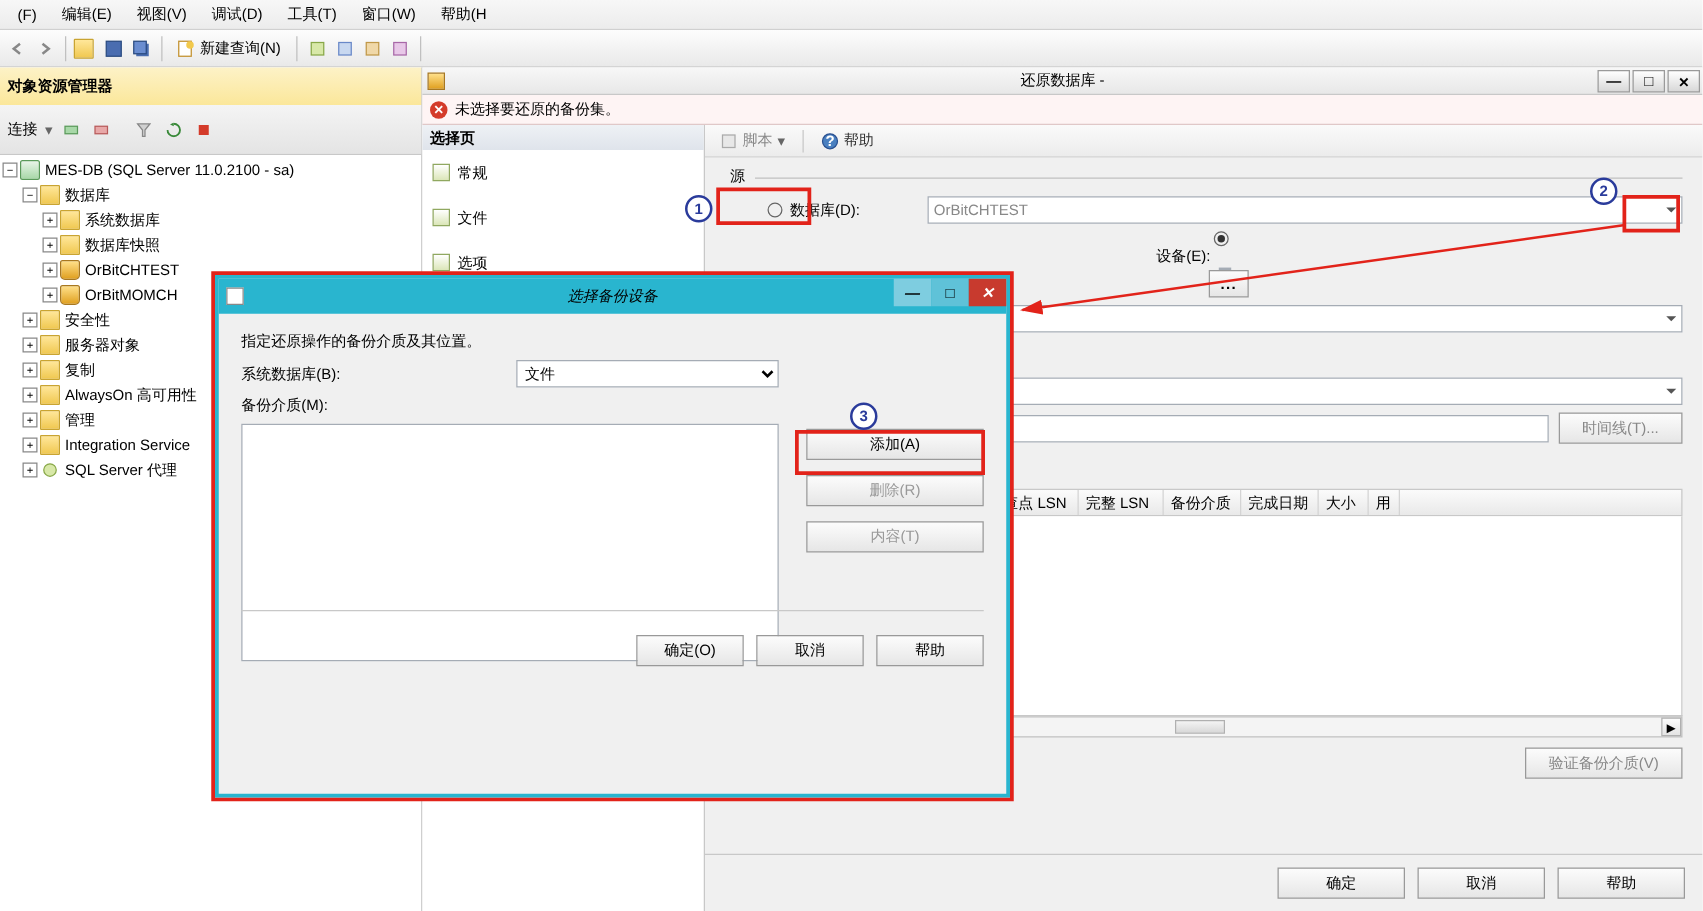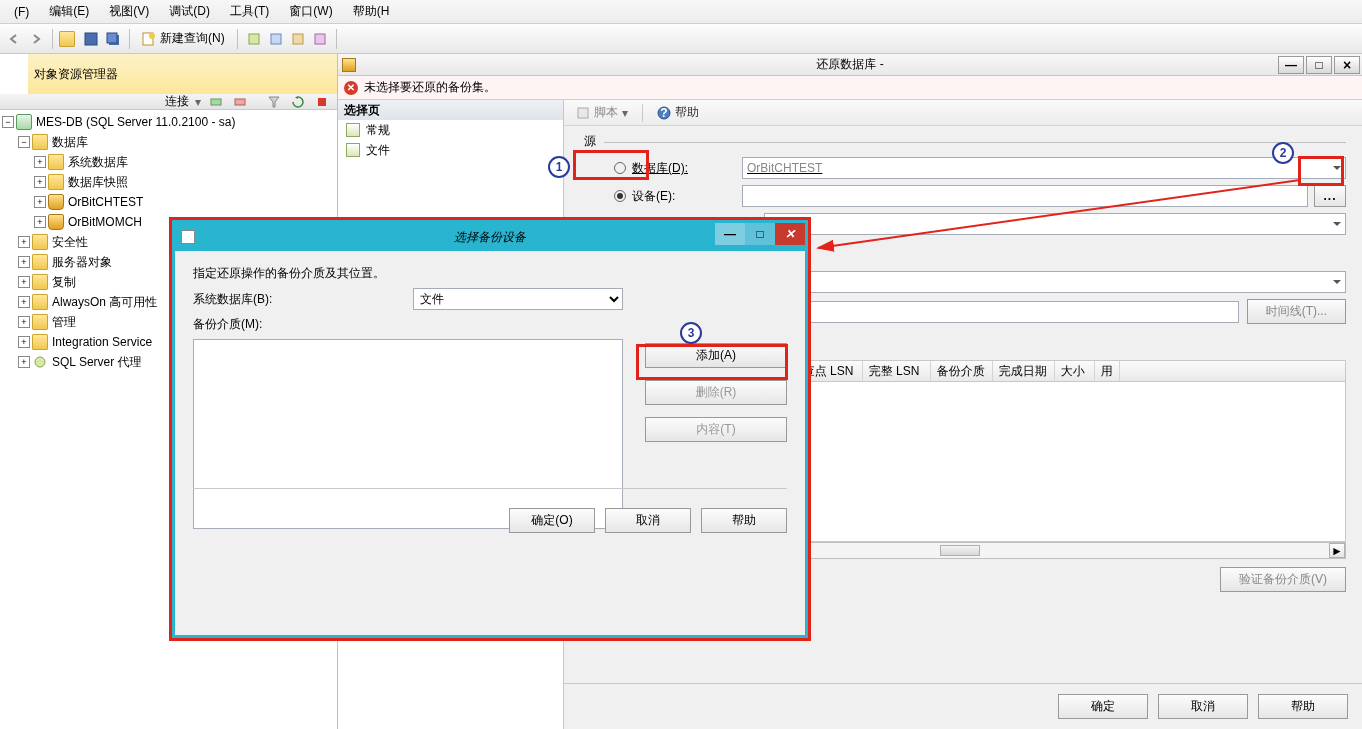--- a/index.html
+++ b/index.html
@@ -13,62 +13,62 @@
 .toolbar { height: 30px; background:linear-gradient(#fdfdfd,#e9e9e9); border-bottom:1px solid #c8c8c8; display:flex; align-items:center; padding:0 4px; gap:2px; }
 .tb-sep { width:1px; height:20px; background:#c0c0c0; margin:0 4px; }
 .tb-btn { width:20px; height:20px; display:flex; align-items:center; justify-content:center; cursor:pointer; }
 .tb-newquery { display:flex; align-items:center; height:22px; padding:0 6px; cursor:pointer; gap:4px;}
 
 
 .main { display:flex; height: calc(100% - 54px); }
 
 
 .left-panel { width: 338px; border-right:1px solid #c0c0c0; display:flex; flex-direction:column; background:#fff; }
-.oe-title { background:linear-gradient(#fdf2c7,#fbe79a); height:40px; display:flex; align-items:center; padding:0 6px; font-weight:normal;margin-left:28px; }
-.oe-conn { background:linear-gradient(#f4f4f4,#e4e4e4); height:16px; display:flex; align-items:center; padding:0 6px; gap:6px; border-bottom:1px solid #c8c8c8;justify-content:flex-end;}
+.oe-title { background:linear-gradient(#fdf2c7,#fbe79a); height:30px; display:flex; align-items:center; padding:0 6px; font-weight:bold; }
+.oe-conn { background:linear-gradient(#f4f4f4,#e4e4e4); height:40px; display:flex; align-items:center; padding:0 6px; gap:6px; border-bottom:1px solid #c8c8c8;}
 .oe-conn .tb-btn{width:18px;height:18px;}
 .tree { flex:1; overflow:auto; padding:2px 0; }
 .tree-row { display:flex; align-items:center; height:20px; white-space:nowrap; cursor:default; }
 .tog { width:12px; height:12px; border:1px solid #888; display:flex; align-items:center; justify-content:center; font-size:9px; margin-right:2px; background:#fff; flex:none;}
 .ico { width:16px; height:16px; margin-right:4px; flex:none; display:inline-flex; align-items:center; justify-content:center;}
 .ico-folder{ background:linear-gradient(#ffe79a,#f0c851); border:1px solid #c9a431; border-radius:1px;}
 .ico-dbcyl{ background:linear-gradient(#ffe08a,#e0a020); border:1px solid #a87820; border-radius:2px 2px 4px 4px;}
 .ico-server{ background:linear-gradient(#e8f4e8,#a8d8a8); border:1px solid #5a9a5a; border-radius:2px;}
 
 
 .right-panel { flex:1; display:flex; flex-direction:column; background:#f0f0f0; position:relative;}
 .right-titlebar { height:22px; background:linear-gradient(#f7f7f7,#e8e8e8); display:flex; align-items:center; justify-content:center; position:relative; border-bottom:1px solid #c8c8c8;}
 .right-title-icon{ position:absolute; left:4px; width:14px;height:14px; background:linear-gradient(#ffe08a,#e0a020); border:1px solid #a87820;}
 .win-ctrls{position:absolute; right:2px; top:2px; display:flex;}
 .win-ctrl{width:26px;height:18px;border:1px solid #9a9a9a;background:linear-gradient(#fff,#d8d8d8);margin-left:2px;display:flex;align-items:center;justify-content:center;font-size:12px;font-weight:bold;cursor:pointer;}
 .right-warn{height:24px;background:#fef4f4;display:flex;align-items:center;padding:0 6px;gap:6px;border-bottom:1px solid #e0c8c8;}
 .warn-ico{width:14px;height:14px;border-radius:50%;background:#d43b2a;color:#fff;display:flex;align-items:center;justify-content:center;font-size:10px;font-weight:bold;}
 .right-body{flex:1;display:flex;}
 .selpage{width:226px;background:#fff;border-right:1px solid #c8c8c8;}
 .selpage-hdr{background:linear-gradient(#eef1f5,#dfe4eb);height:20px;display:flex;align-items:center;padding:0 6px;font-weight:bold;}
-.selpage-item{display:flex;align-items:center;height:20px;padding:2px 8px;gap:6px;cursor:pointer;}
+.selpage-item{display:flex;align-items:center;height:20px;padding:18px 8px;gap:6px;cursor:pointer;}
 .sp-ico{width:14px;height:14px;background:linear-gradient(#fff,#dbe6b8);border:1px solid #90a860;}
 
 .content{flex:1;display:flex;flex-direction:column;background:#f0f0f0;}
 .content-toolbar{height:26px;display:flex;align-items:center;padding:0 8px;gap:4px;background:linear-gradient(#fafafa,#ececec);border-bottom:1px solid #d4d4d4;}
 .ct-btn{display:flex;align-items:center;gap:4px;padding:2px 4px;color:#888;}
 .ct-sep{width:1px;height:18px;background:#c8c8c8;margin:0 6px;}
 
 .form-area{flex:1;padding:10px 16px 10px 10px;overflow:hidden;position:relative;}
 .fieldset-label{position:absolute;background:#f0f0f0;padding:0 4px;}
 .group-line{border-top:1px solid #c0c0c0;}
 
 .form-row{display:flex;align-items:center;margin:6px 0;}
 .radio{width:12px;height:12px;border:1px solid #666;border-radius:50%;margin-right:6px;display:flex;align-items:center;justify-content:center;}
 .radio.checked::after{content:'';width:6px;height:6px;border-radius:50%;background:#333;}
 .text-input{flex:1;height:22px;border:1px solid #a5acb5;background:#fff;padding:0 4px;display:flex;align-items:center;}
 .combo{flex:1;height:22px;border:1px solid #a5acb5;background:#fff;display:flex;align-items:center;padding:0 4px;position:relative;}
 .combo::after{content:'';position:absolute;right:4px;top:8px;border:4px solid transparent;border-top-color:#555;}
 .btn{height:25px;border:1px solid #999;background:linear-gradient(#fcfcfc,#e6e6e6);padding:0 18px;cursor:pointer;display:inline-flex;align-items:center;justify-content:center;}
-.btn-wide{width:90px;}
+.btn-wide{width:102px;}
 .browse-btn{width:32px;height:22px;border:1px solid #999;background:linear-gradient(#fcfcfc,#e6e6e6);display:flex;align-items:center;justify-content:center;font-weight:bold;letter-spacing:1px;margin-left:6px;cursor:pointer;}
 
 .table-hdr{display:flex;height:22px;background:linear-gradient(#fbfbfb,#e9e9e9);border:1px solid #c8c8c8;align-items:center;}
 .th{padding:0 6px;border-right:1px solid #d4d4d4;height:100%;display:flex;align-items:center;white-space:nowrap;}
 
 .scrollbar-h{height:17px;border:1px solid #c0c0c0;background:#f4f4f4;display:flex;align-items:center;position:relative;}
 .sb-btn{width:16px;height:15px;background:linear-gradient(#fcfcfc,#e4e4e4);border:1px solid #b0b0b0;display:flex;align-items:center;justify-content:center;}
 .sb-thumb{position:absolute;left:50%;transform:translateX(-50%);width:40px;height:11px;background:linear-gradient(#f4f4f4,#d8d8d8);border:1px solid #b0b0b0;}
 
 .footer{height:46px;background:#f0f0f0;border-top:1px solid #c8c8c8;display:flex;align-items:center;justify-content:flex-end;padding:0 14px;gap:10px;}
@@ -294,20 +294,24 @@
       <div class="selpage">
         <div class="selpage-hdr">选择页</div>
         <div class="selpage-item">
             <span class="sp-ico"></span>
             <span>常规</span>
           </div>
         <div class="selpage-item">
             <span class="sp-ico"></span>
             <span>文件</span>
           </div>
+        <div class="selpage-item">
+            <span class="sp-ico"></span>
+            <span>选项</span>
+          </div>
       </div>
       <div class="content">
         <div class="content-toolbar">
           <div class="ct-btn">
               <svg width="14" height="14">
                 <rect x="2" y="2" width="10" height="10" fill="#e8e8e8" stroke="#aaa"></rect>
               </svg>
               <span>脚本</span>
               <span style="color:#666;">▾</span>
             </div>
@@ -321,29 +325,29 @@
             </div>
         </div>
 
         <div class="form-area">
 
           <div style="position:relative;margin-top:6px;">
             <div class="group-line" style="margin-left:30px;"></div>
             <span class="fieldset-label" style="left:6px;top:-9px;">源</span>
           </div>
 
-          <div class="form-row" style="margin-top:14px;padding-left:40px;text-decoration:underline;">
+          <div class="form-row" style="margin-top:14px;padding-left:40px;">
             <span class="radio"></span>
             <span style="width:110px;">数据库(D):</span>
             <div class="combo" style="color:#888;">
                 <span>OrBitCHTEST</span>
               </div>
           </div>
 
-          <div class="form-row" style="padding-left:40px;">
+          <div class="form-row" style="padding-left:40px;flex-direction:column;">
             <span class="radio checked"></span>
             <span style="width:110px;">设备(E):</span>
             <div class="text-input"></div>
             <div class="browse-btn">...</div>
           </div>
 
           <div class="form-row" style="padding-left:78px;">
             <span style="width:112px;">数据库(A):</span>
             <div class="combo"></div>
           </div>

